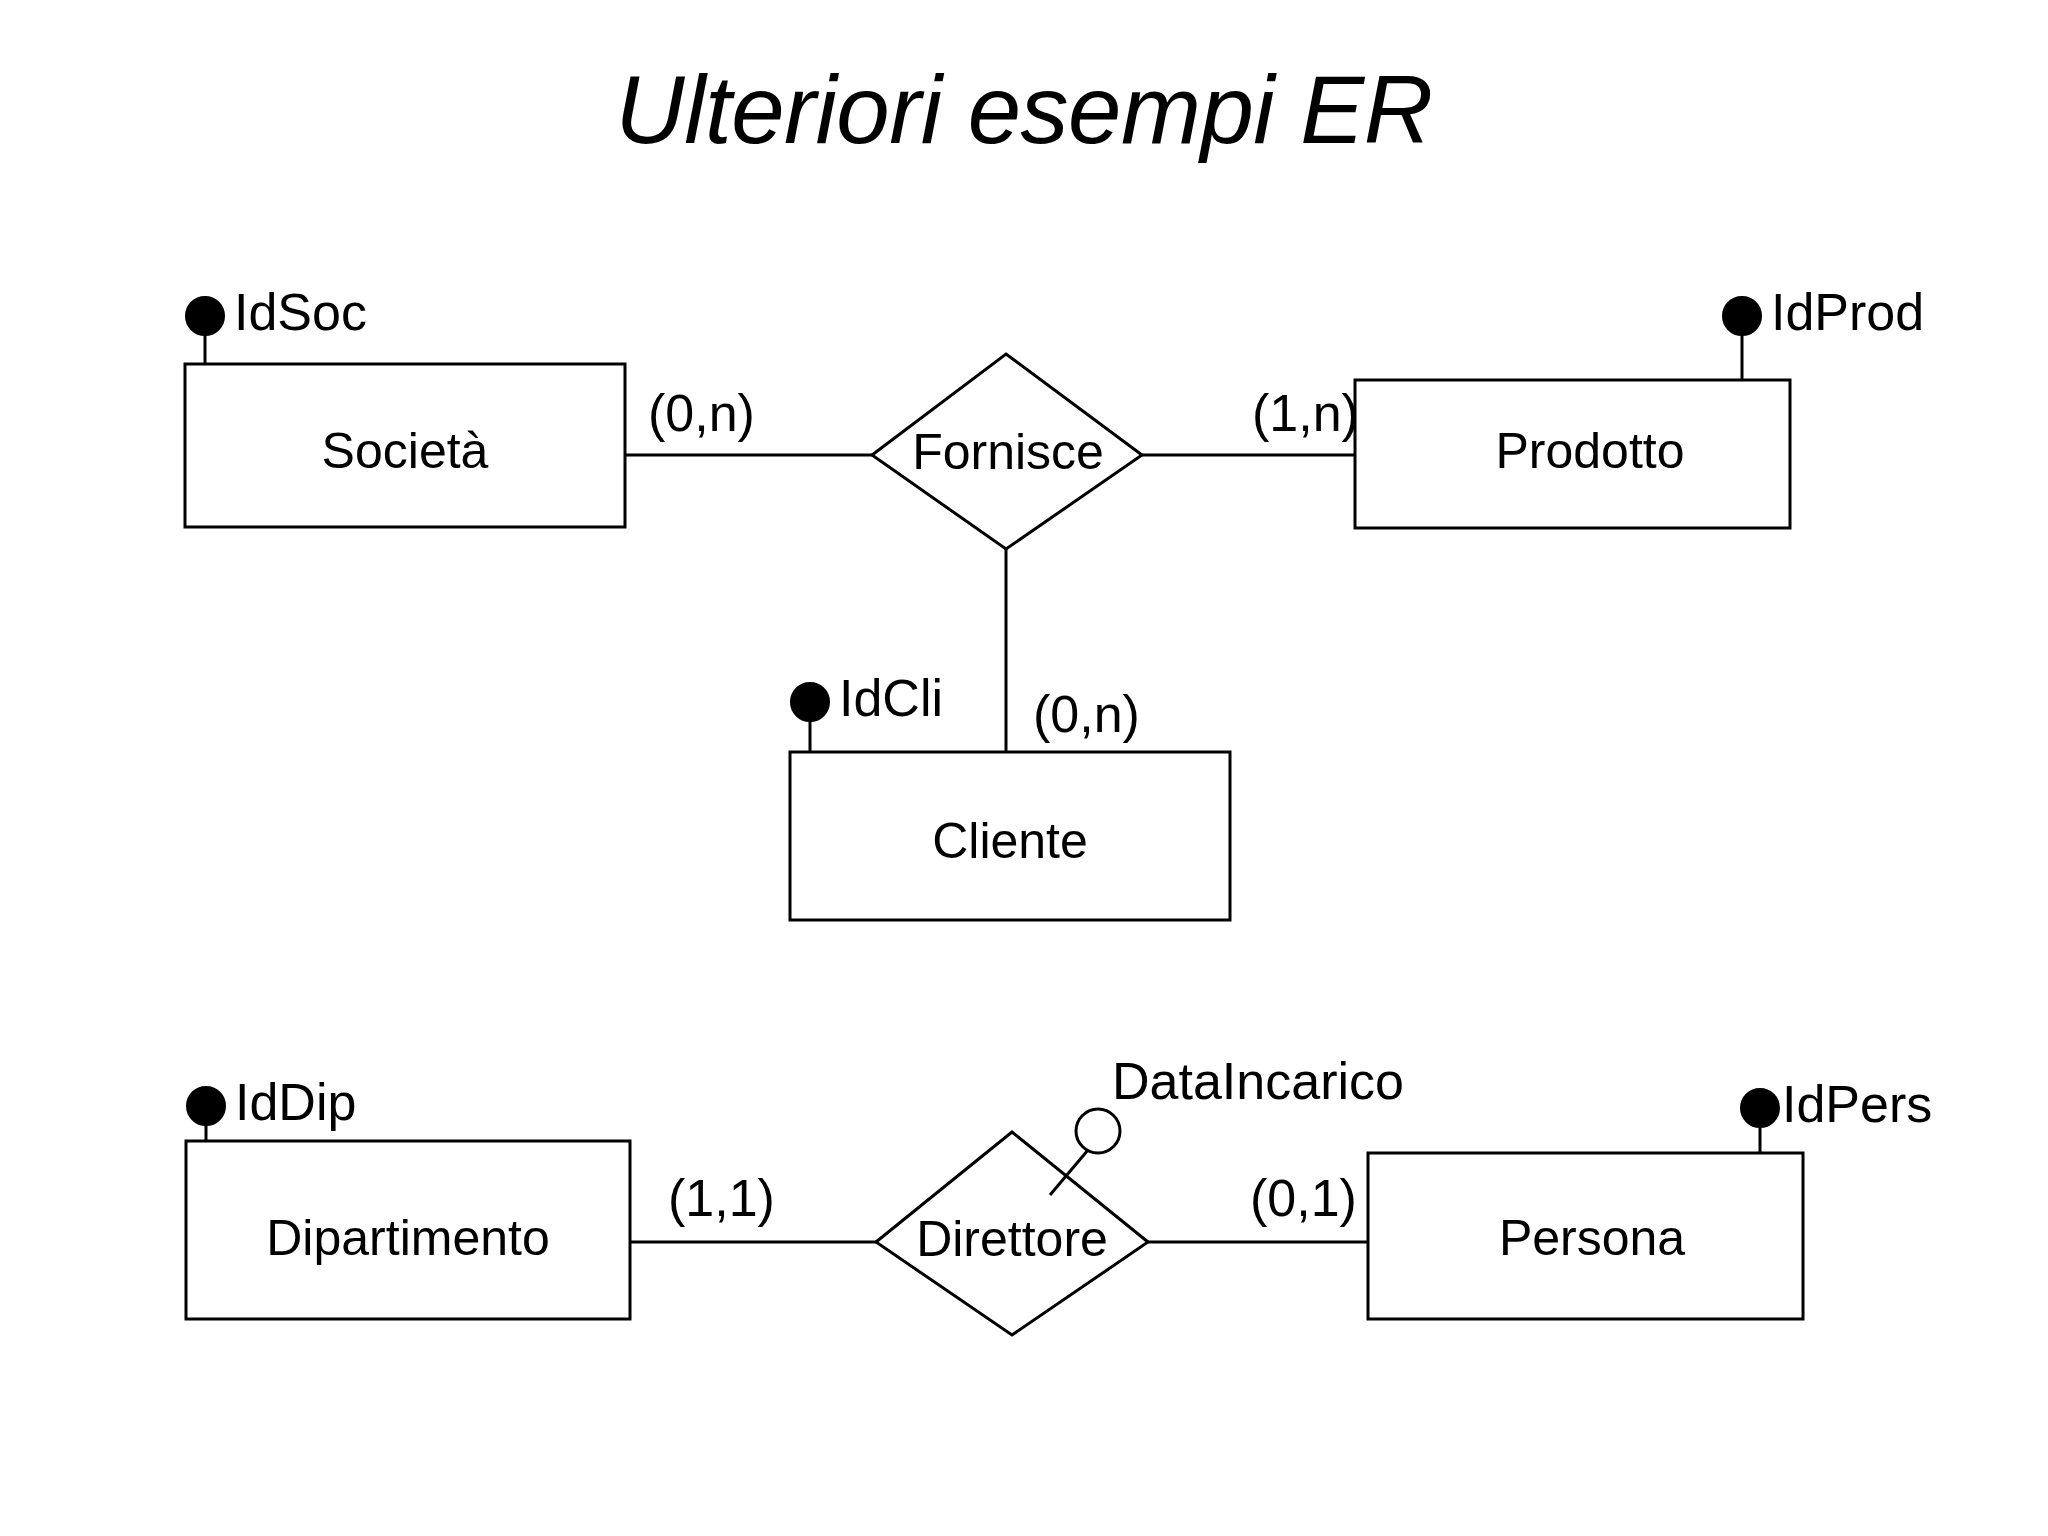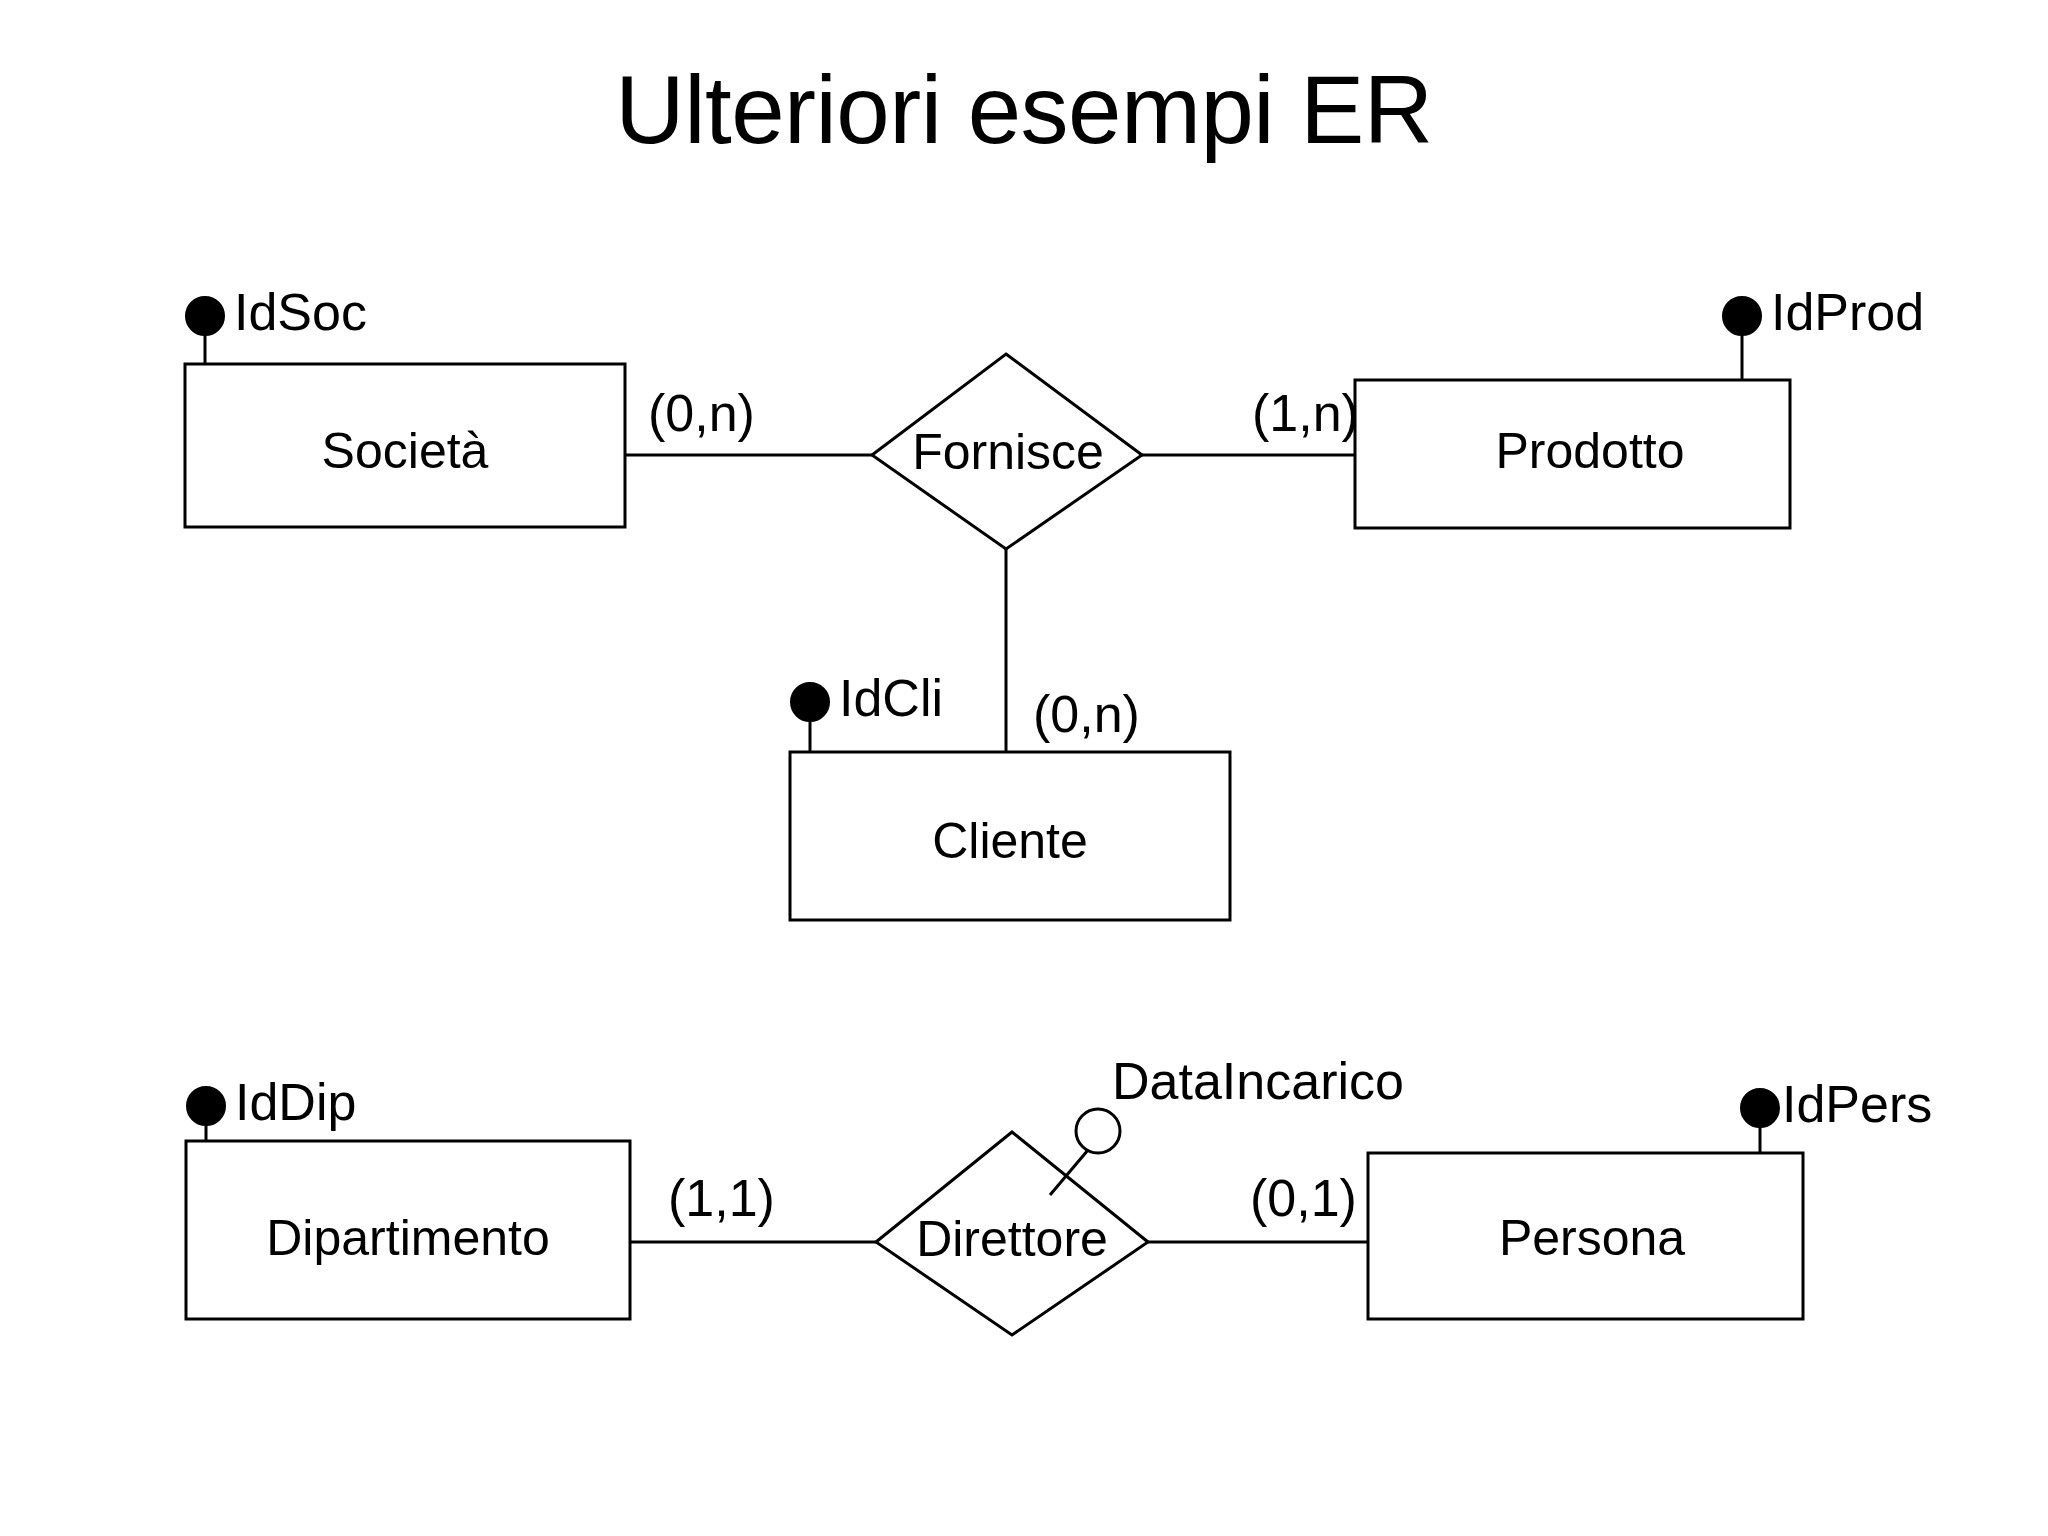--- a/index.html
+++ b/index.html
@@ -24,20 +24,21 @@
     position: absolute;
     left: 0;
     top: 62px;
     width: 2048px;
     text-align: center;
     font-size: 96px;
     font-weight: normal;
     line-height: 1.0;
     letter-spacing: -0.5px;
     white-space: nowrap;
+    font-style: italic;
   }
   #er-canvas {
     position: absolute;
     left: 0;
     top: 0;
     width: 2048px;
     height: 1536px;
   }
   .entity-rect {
     fill: #ffffff;

